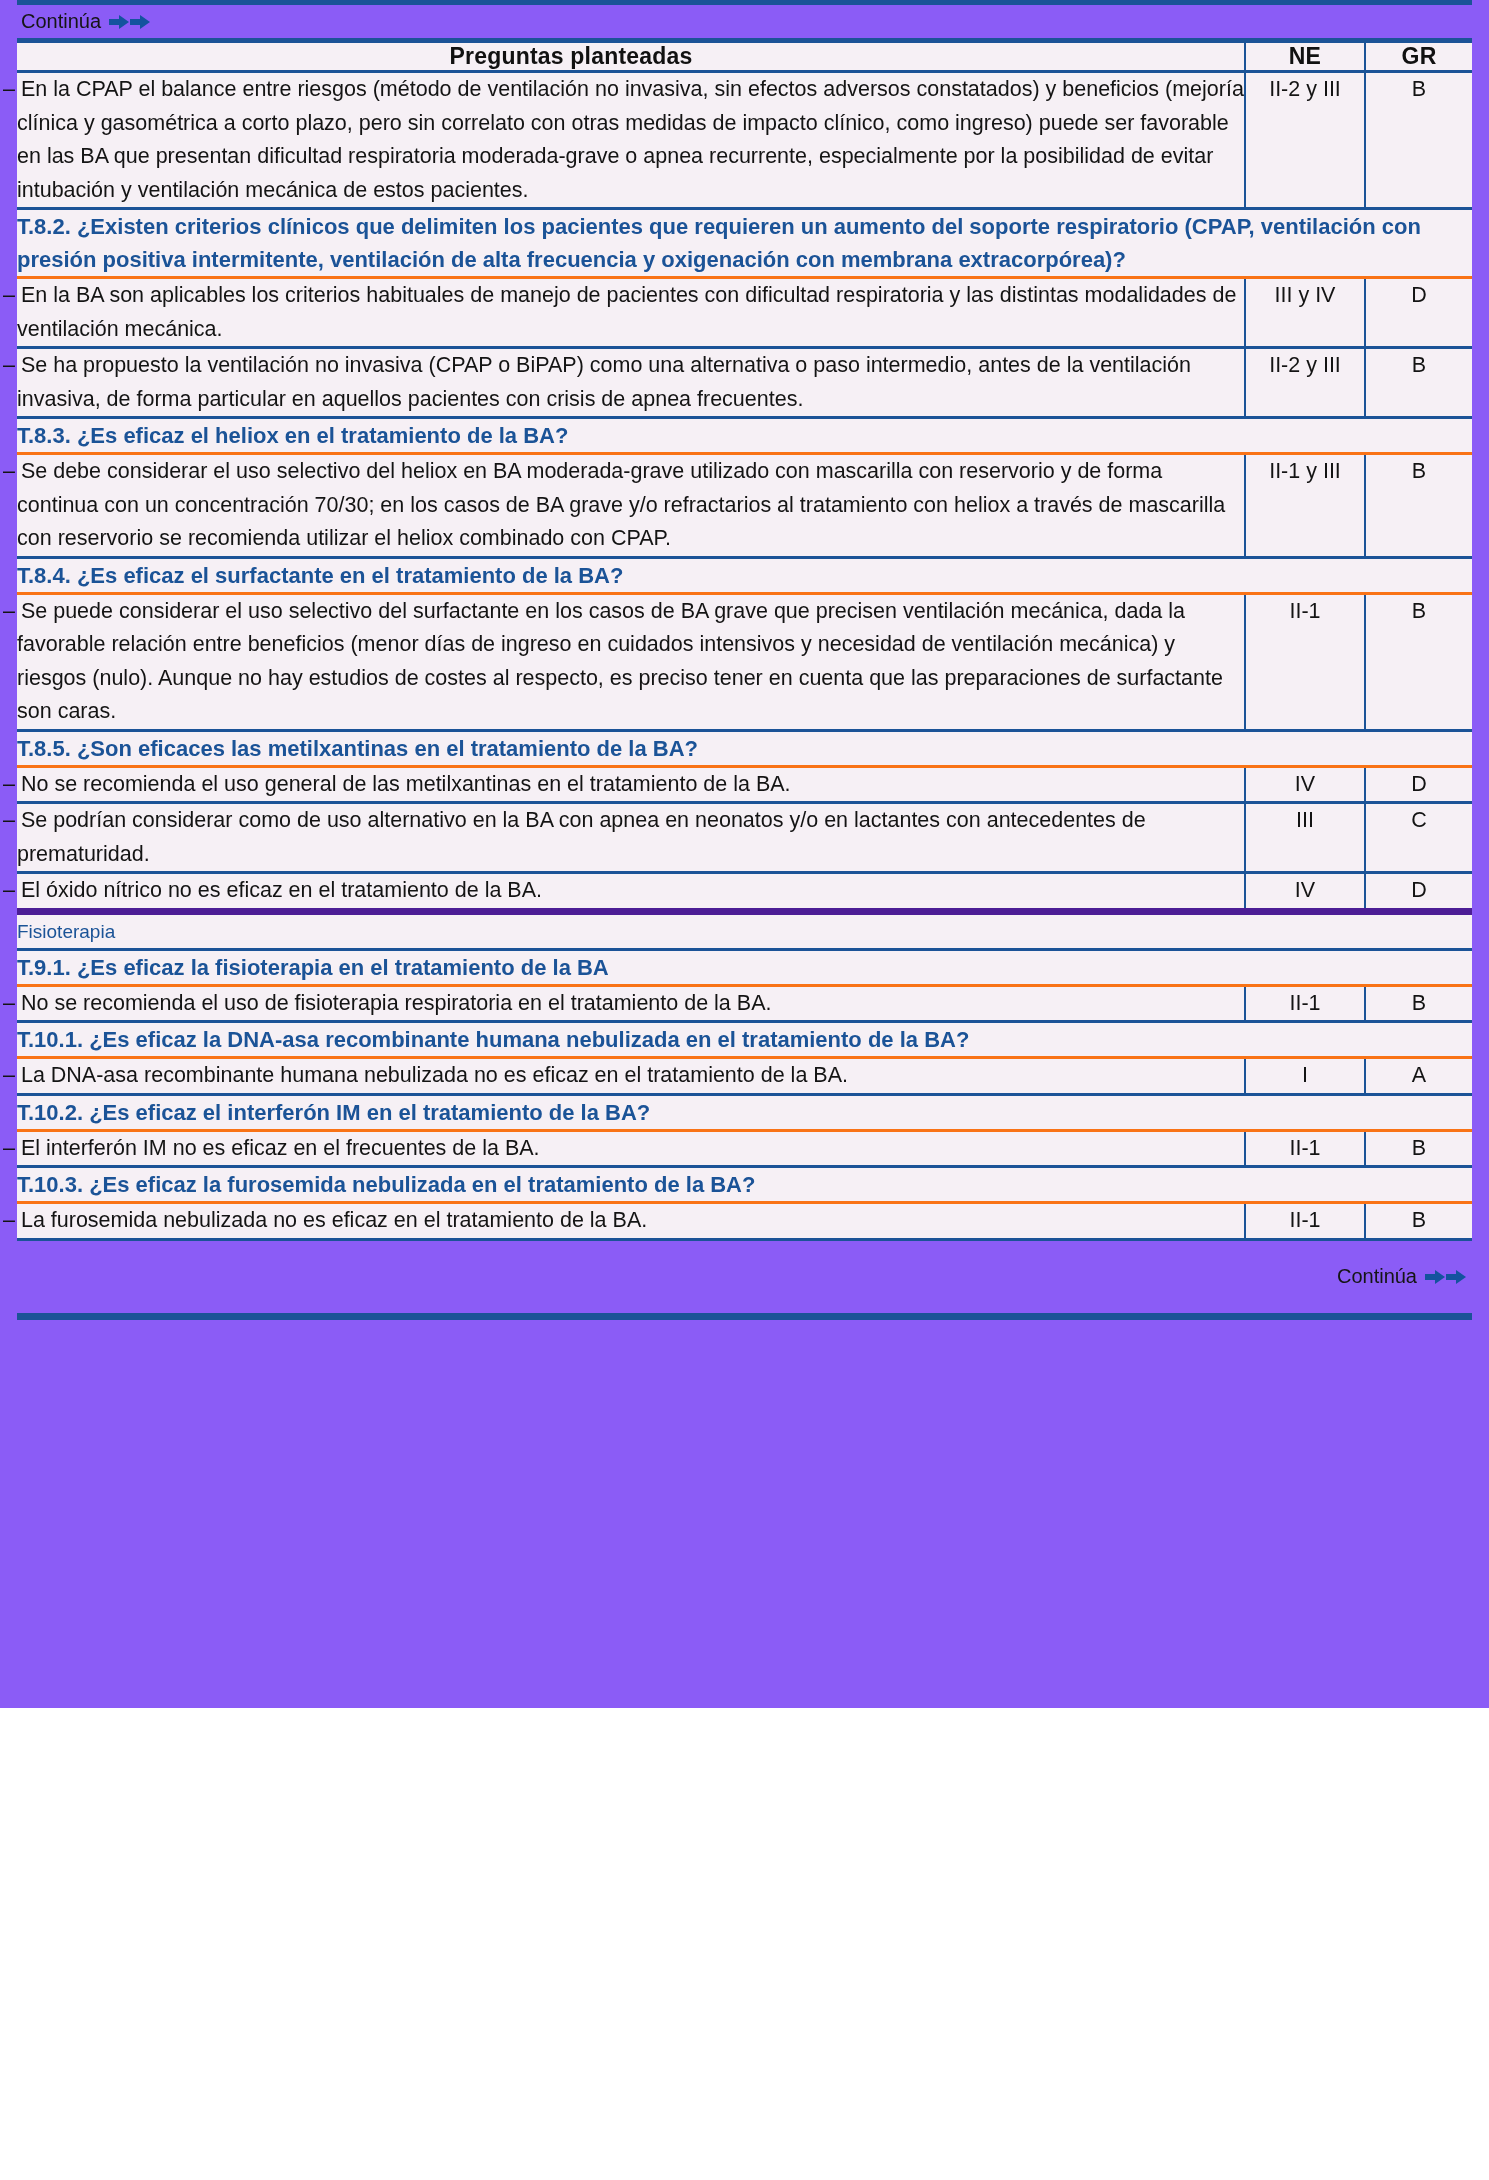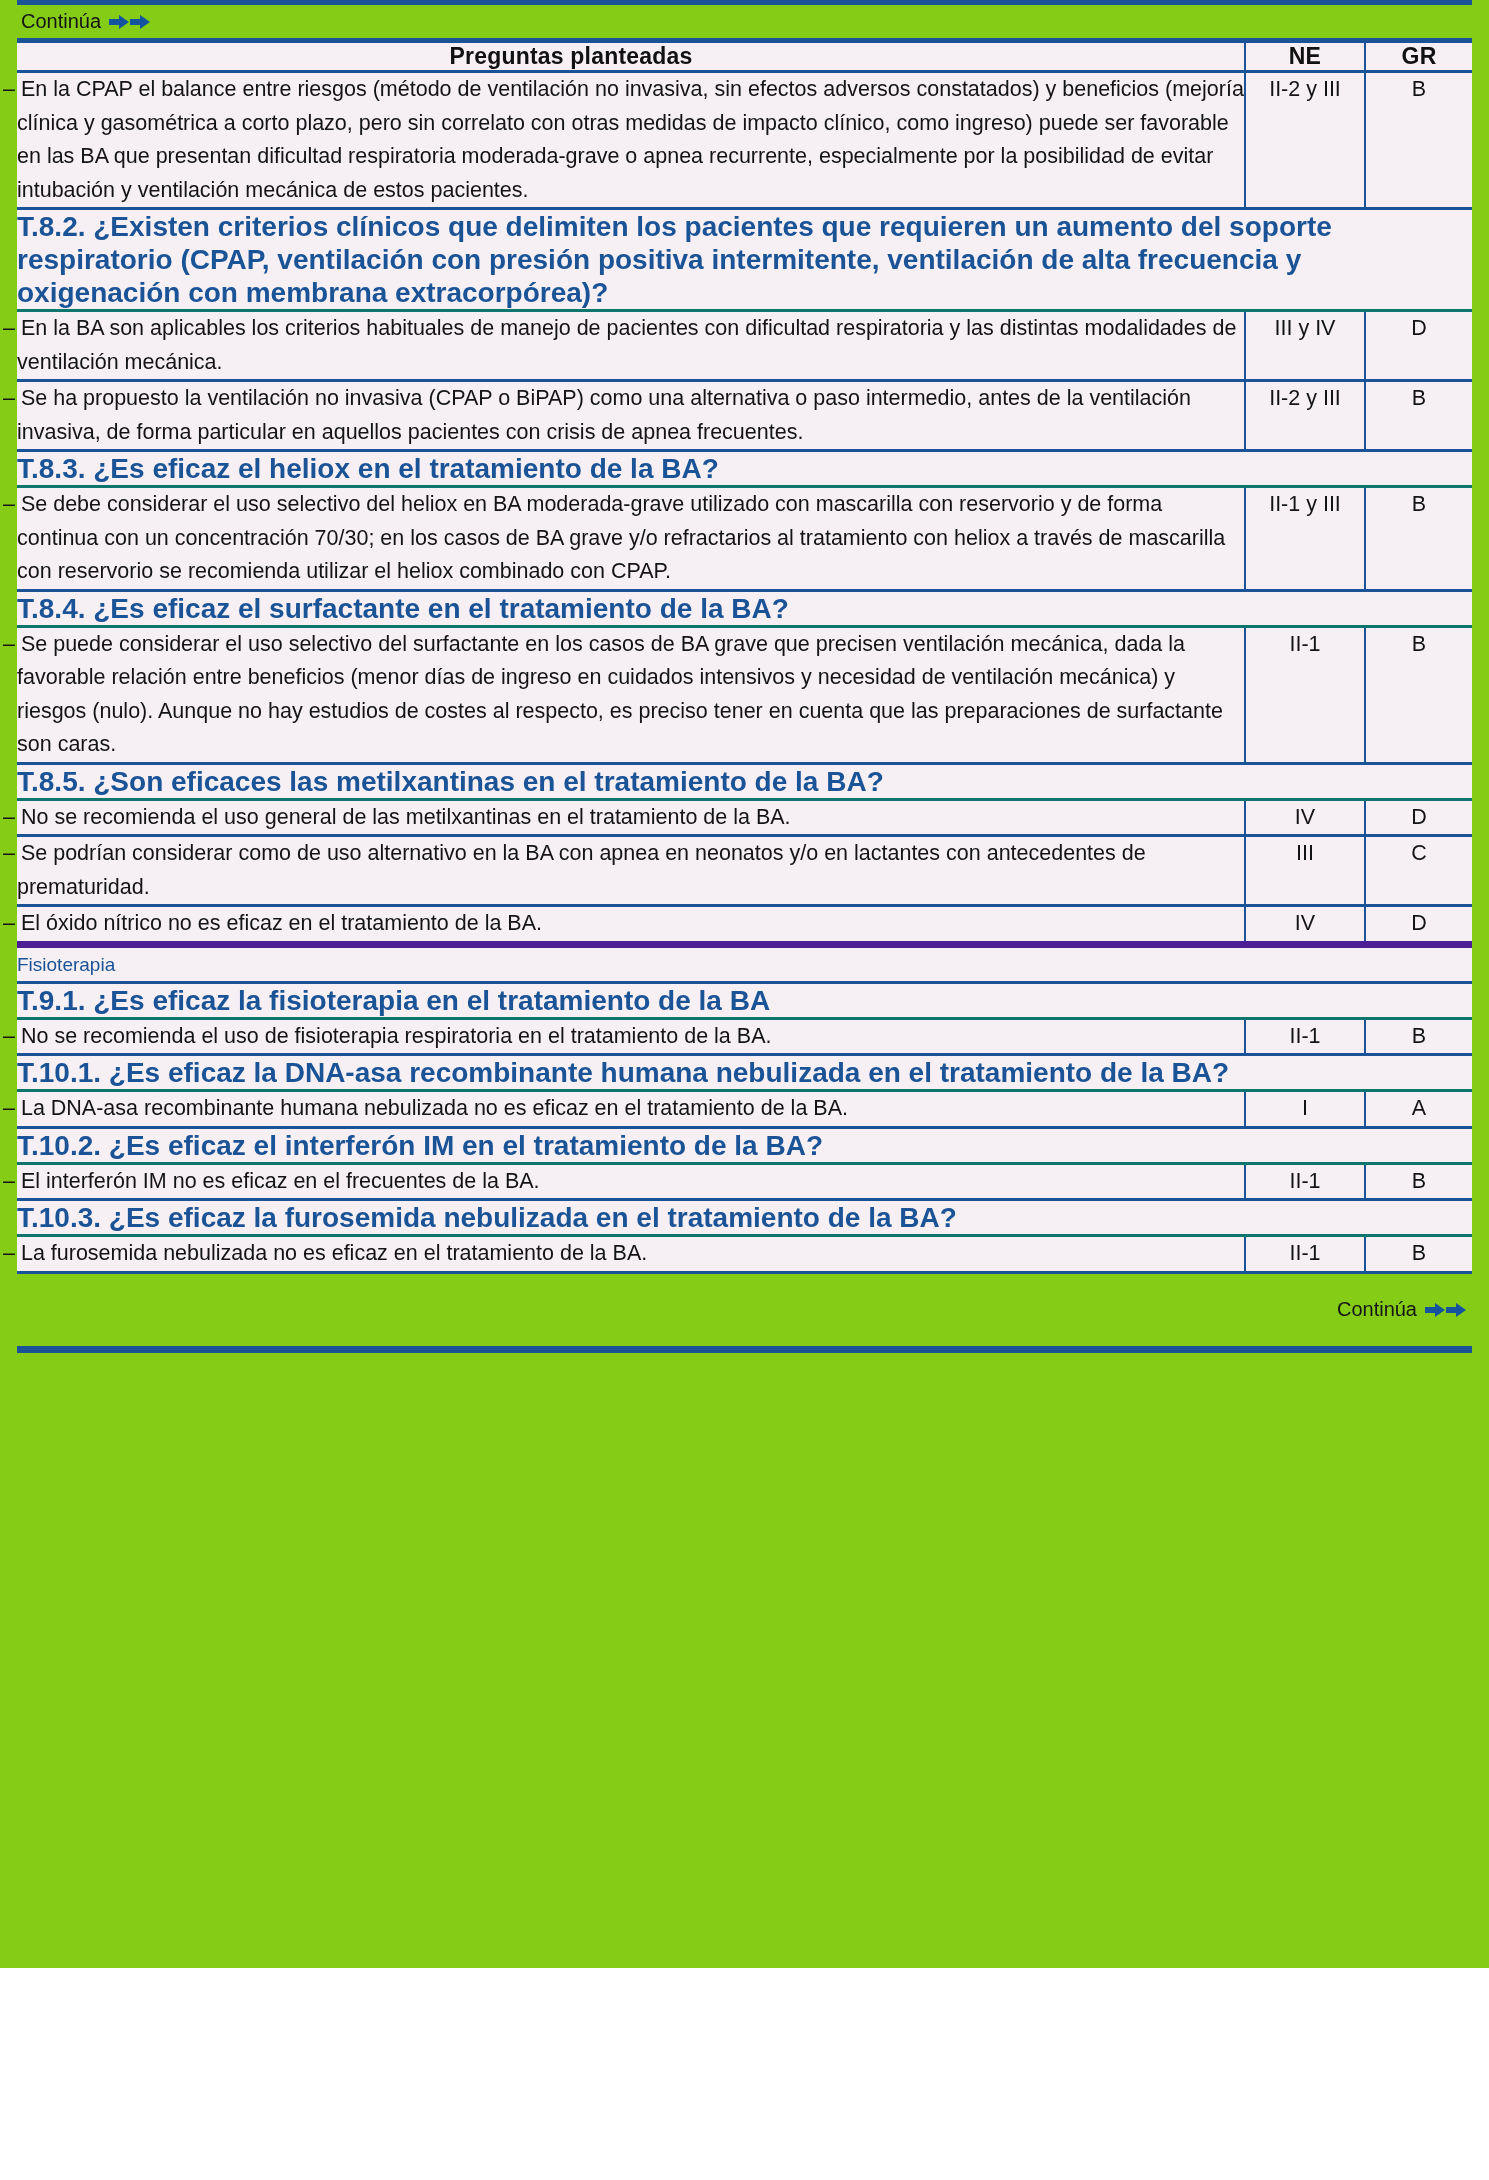--- a/index.html
+++ b/index.html
@@ -8,22 +8,22 @@
     background: #ffffff;
   }
   body {
     width: 1489px;
     height: 2180px;
     font-family: "Liberation Sans", sans-serif;
     overflow: hidden;
   }
   .page {
     width: 1489px;
-    height: 1968px;
-    background: #84cc16;
+    height: 1708px;
+    background: #8b5cf6;
     box-sizing: border-box;
     padding: 0 17px;
     position: relative;
   }
   .rule-top {
     height: 5px;
     background: #1b5397;
   }
   .rule-double {
     height: 5px;
@@ -122,27 +122,27 @@
     color: #141414;
     text-align: center;
     vertical-align: middle;
     border-left: 2px solid #1b5397;
     border-bottom: 3px solid #1b5397;
     padding: 4px 2px;
   }
 
   
   .sec-cell {
-    font-size: 28px;
+    font-size: 22px;
     line-height: 33px;
     font-weight: bold;
     color: #1b5397;
     padding: 4px 8px 6px 8px;
     border-top: 3px solid #1b5397;
-    border-bottom: 3px solid #0f766e;
+    border-bottom: 3px solid #f97316;
   }
   .grp-cell {
     font-size: 19px;
     line-height: 33px;
     font-weight: normal;
     color: #1b5397;
     padding: 4px 8px 6px 8px;
     border-top: 7px solid #4c1d95;
     border-bottom: 3px solid #1b5397;
   }

